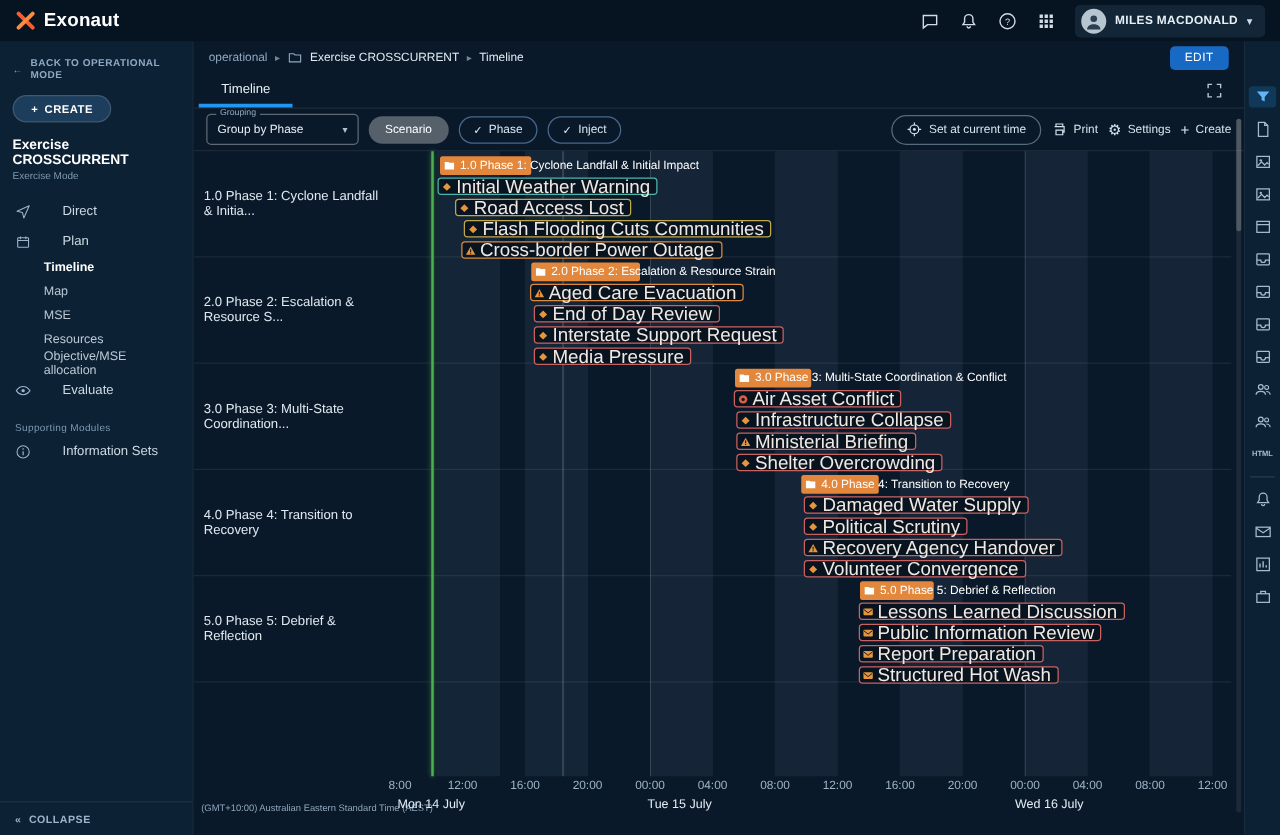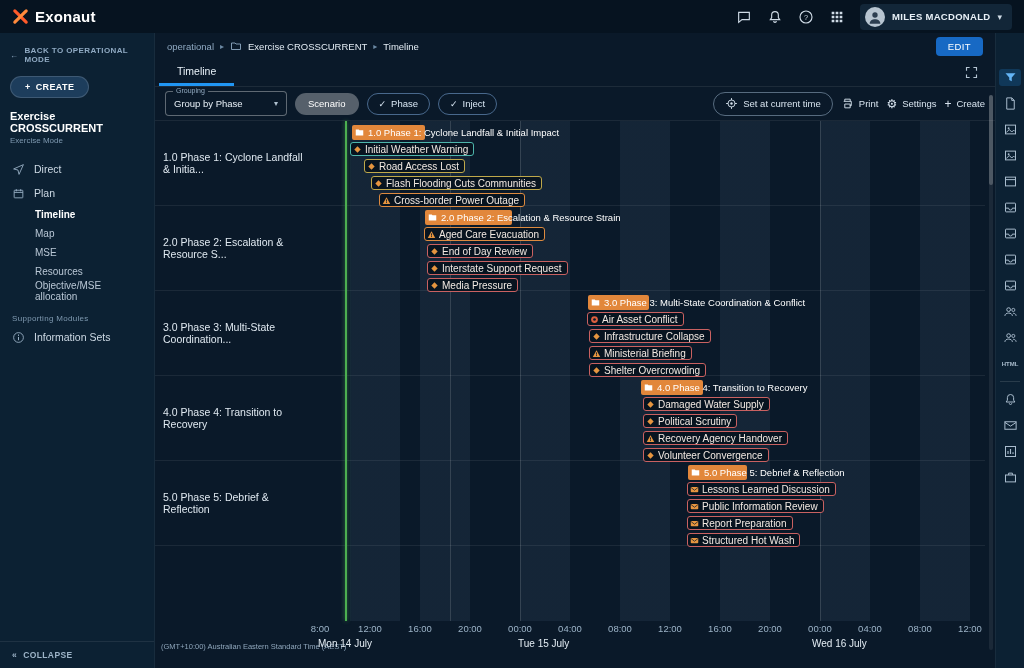--- a/index.html
+++ b/index.html
@@ -22,21 +22,21 @@
 
   .body{flex:1;display:flex;min-height:0}
 
   
   .sidebar{flex:0 0 155px;background:#0c2133;border-right:1px solid rgba(255,255,255,.05);display:flex;flex-direction:column}
   .side-back{display:flex;align-items:center;gap:6px;padding:13px 10px 3px;color:#8fa9c2;font-size:8px;font-weight:bold;letter-spacing:.4px;cursor:pointer}
   .create-btn{margin:9px 10px 2px;display:inline-flex;align-items:center;gap:5px;background:#1d3d5c;border:1px solid rgba(255,255,255,.15);color:#fff;font-size:9px;font-weight:bold;border-radius:13px;padding:5px 14px;width:max-content;cursor:pointer;letter-spacing:.4px}
   .exercise-title{padding:10px 10px 0;font-size:11px;font-weight:bold;color:#fff}
   .exercise-sub{padding:2px 10px 0;font-size:8px;color:#7f99b0}
   .side-items{margin-top:12px}
-  .side-item{display:flex;align-items:center;gap:9px;padding:0 12px;font-size:10.5px;color:#cdd9e4;cursor:pointer;height:24px}
+  .side-item{display:flex;align-items:center;gap:25px;padding:0 12px;font-size:10.5px;color:#cdd9e4;cursor:pointer;height:24px}
   .s-icon{display:inline-flex;color:#9db4c8}
   .s-icon svg{width:13px;height:13px}
   .side-subitem{display:flex;align-items:center;padding:0 12px 0 35px;font-size:10px;color:#b9c7d5;cursor:pointer;height:19px}
   .side-subitem.active{color:#fff;font-weight:bold}
   .side-section{padding:14px 12px 2px;font-size:8px;color:#7f99b0;letter-spacing:.3px}
   .side-collapse{margin-top:auto;border-top:1px solid rgba(255,255,255,.08);padding:8px 12px;font-size:8.5px;font-weight:bold;color:#9db4c8;display:flex;gap:6px;align-items:center;cursor:pointer;letter-spacing:.4px}
 
   
   .main{flex:1;display:flex;flex-direction:column;min-width:0;position:relative;background:#0a1929}
   .bc-row{flex:0 0 26px;display:flex;align-items:center;padding:0 12px;gap:6px}
@@ -77,21 +77,21 @@
   .trow{position:absolute;left:0;width:830px;height:85px;border-bottom:1px solid rgba(255,255,255,.07)}
   .trow-label{position:absolute;left:0;top:0;width:160px;height:100%;display:flex;align-items:center;padding:0 6px 0 8px;font-size:10.5px;color:#dfe8f0}
   .trow-body{position:absolute;left:160px;top:0;right:0;bottom:0}
   .phase-bar{position:absolute;top:4px;height:15px;display:flex;align-items:center;z-index:2;cursor:pointer}
   .phase-fill{position:absolute;left:0;top:0;height:15px;background:#e2873b;border-radius:2px;display:flex;align-items:center;padding-left:3px}
   .phase-fill svg{width:9px;height:9px}
   .phase-label{position:relative;padding-left:16px;font-size:9.5px;color:#fff;white-space:nowrap;z-index:1}
   .inject-chip{position:absolute;height:14px;display:inline-flex;align-items:center;gap:3px;padding:0 5px 0 2px;background:rgba(8,18,30,.92);border:1px solid #c96161;border-radius:3px;z-index:2;cursor:pointer}
   .chip-icon{display:inline-flex;width:9px;height:9px}
   .chip-icon svg{width:9px;height:9px}
-  .chip-label{font-size:10px;color:#f2e9e2;white-space:nowrap}
+  .chip-label{font-size:15px;color:#f2e9e2;white-space:nowrap}
 
   .axis{flex:0 0 15px;position:relative;font-size:9.5px;color:#9db4c8}
   .axis span{position:absolute;transform:translateX(-50%);top:2px}
   .days{flex:0 0 18px;position:relative;font-size:10px;color:#e4edf4}
   .days .day{position:absolute;top:2px;white-space:nowrap}
   .tz-note{position:absolute;left:6px;top:6px;font-size:7.5px;color:#8fa6bb}
   .bottom-fill{flex:1}
 
   .scrollbar{position:absolute;right:2px;top:62px;bottom:18px;width:4px;background:rgba(255,255,255,.07);border-radius:2px}
   .scrollbar-thumb{width:100%;height:90px;background:rgba(255,255,255,.22);border-radius:2px}
@@ -190,20 +190,29 @@
             <span>Map</span>
           </div>
           <div class="side-subitem">
             <span>MSE</span>
           </div>
           <div class="side-subitem">
             <span>Resources</span>
           </div>
           <div class="side-subitem">
             <span>Objective/MSE allocation</span>
+          </div>
+          <div class="side-item">
+            <span class="s-icon">
+              <svg viewBox="0 0 24 24">
+                <path d="M2 12s4-6 10-6 10 6 10 6-4 6-10 6-10-6-10-6z" fill="none" stroke="currentColor" stroke-width="1.6"></path>
+                <circle cx="12" cy="12" r="2.5" fill="currentColor"></circle>
+              </svg>
+            </span>
+            <span>Evaluate</span>
           </div>
           <div class="side-section">Supporting Modules</div>
           <div class="side-item">
             <span class="s-icon">
               <svg viewBox="0 0 24 24">
                 <circle cx="12" cy="12" r="9" fill="none" stroke="currentColor" stroke-width="1.6"></circle>
                 <path d="M12 11v6M12 6.5V9" stroke="currentColor" stroke-width="1.8"></path>
               </svg>
             </span>
             <span>Information Sets</span>
@@ -314,21 +323,21 @@
                   <span class="chip-label">Road Access Lost</span>
                 </div>
                 <div class="inject-chip" style="left: 56px; top: 55px; border-color: rgb(191, 168, 74);">
                   <span class="chip-icon">
                     <svg viewBox="0 0 12 12">
                       <rect x="3" y="3" width="6" height="6" transform="rotate(45 6 6)" fill="#e6953f"></rect>
                     </svg>
                   </span>
                   <span class="chip-label">Flash Flooding Cuts Communities</span>
                 </div>
-                <div class="inject-chip" style="left: 64px; top: 72px; border-color: rgb(221, 138, 63);">
+                <div class="inject-chip" style="left: 54px; top: 72px; border-color: rgb(221, 138, 63);">
                   <span class="chip-icon">
                     <svg viewBox="0 0 12 12">
                       <path d="M6 1.5L11 10.5H1z" fill="#e6953f"></path>
                       <rect x="5.4" y="4.5" width="1.2" height="3" fill="#0a1929"></rect>
                       <rect x="5.4" y="8.2" width="1.2" height="1.2" fill="#0a1929"></rect>
                     </svg>
                   </span>
                   <span class="chip-label">Cross-border Power Outage</span>
                 </div>
               </div>

